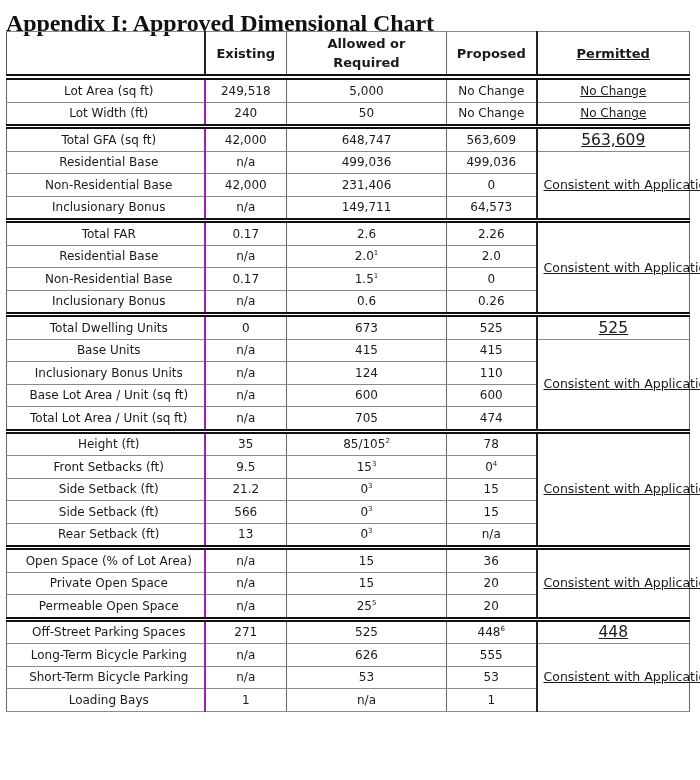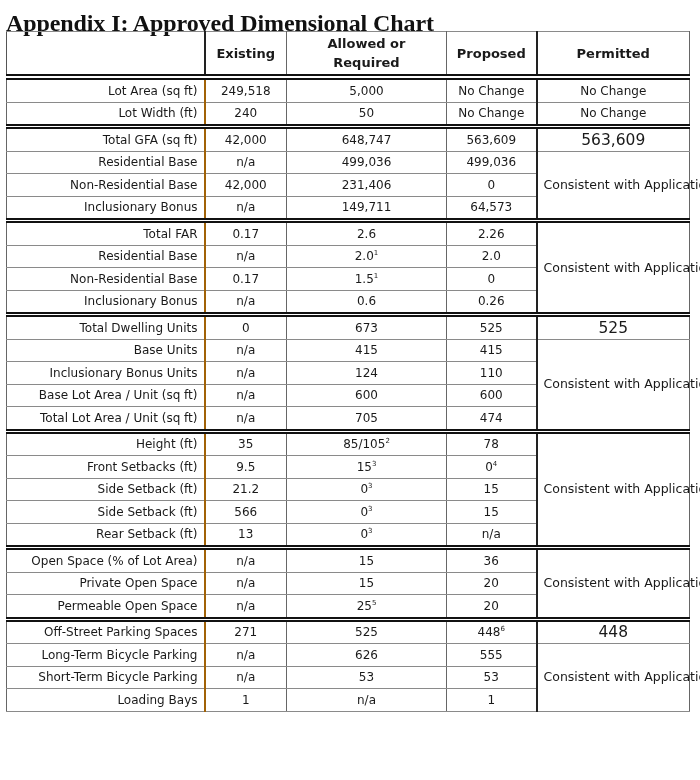--- a/index.html
+++ b/index.html
@@ -19,23 +19,23 @@
   table.chart col.c1 { width: 82px; }
   table.chart col.c2 { width: 160px; }
   table.chart col.c3 { width: 90px; }
   table.chart col.c4 { width: 153px; }
   table.chart td, table.chart th {
     border-top: 1px solid #8a8a8a; border-bottom: 1px solid #8a8a8a;
     border-left: 1px solid #666; border-right: 1px solid #666;
     padding: 0 6px; height: 21.5px; line-height: 14px;
     text-align: center; vertical-align: middle; white-space: nowrap;
   }
-  table.chart td.label { text-align: right; padding-left: 13px; }
-  table.chart td.c1b { border-left: 2px solid #a16207; }
-  table.chart td.c4b, table.chart th.c4b { border-left: 2px solid #222; }
+  table.chart td.label { text-align: center; padding-left: 13px; }
+  table.chart td.c1b { border-left: 2px solid #a21caf; }
+  table.chart td.c4b, table.chart th.c4b { border-left: 2px solid #222; text-decoration: underline; }
   table.chart th {
     font-weight: bold; font-size: 13px; height: 42px; line-height: 19px;
     border-left: 1px solid #555;
   }
   table.chart th.c1b { border-left: 2px solid #222; margin-left: 24px; }
   tr.sep td { border-top: 5px double #111; }
   tr.sep-first td { border-top: 6px double #111; }
   td.big { font-size: 15.5px; }
   td.merge { white-space: normal; line-height: 18px; font-size: 12.5px; }
   sup { font-size: 7px; vertical-align: 5px; line-height: 0; }

